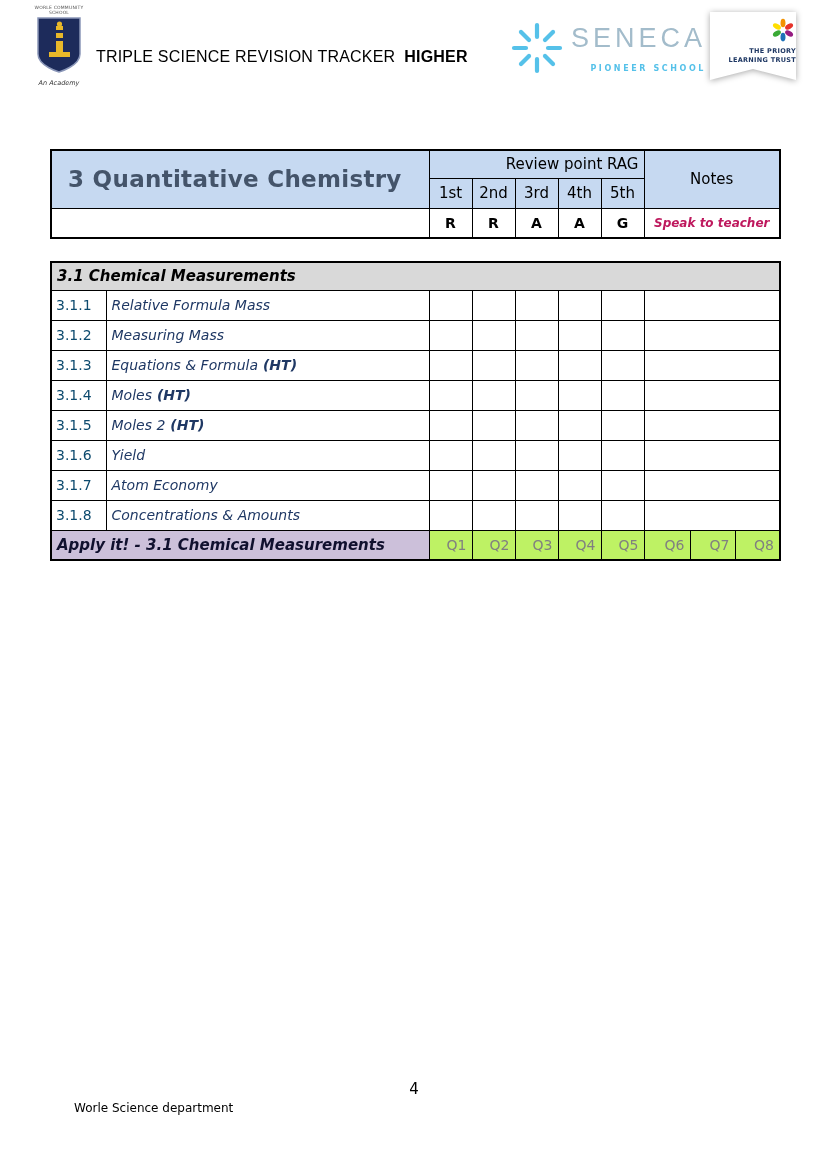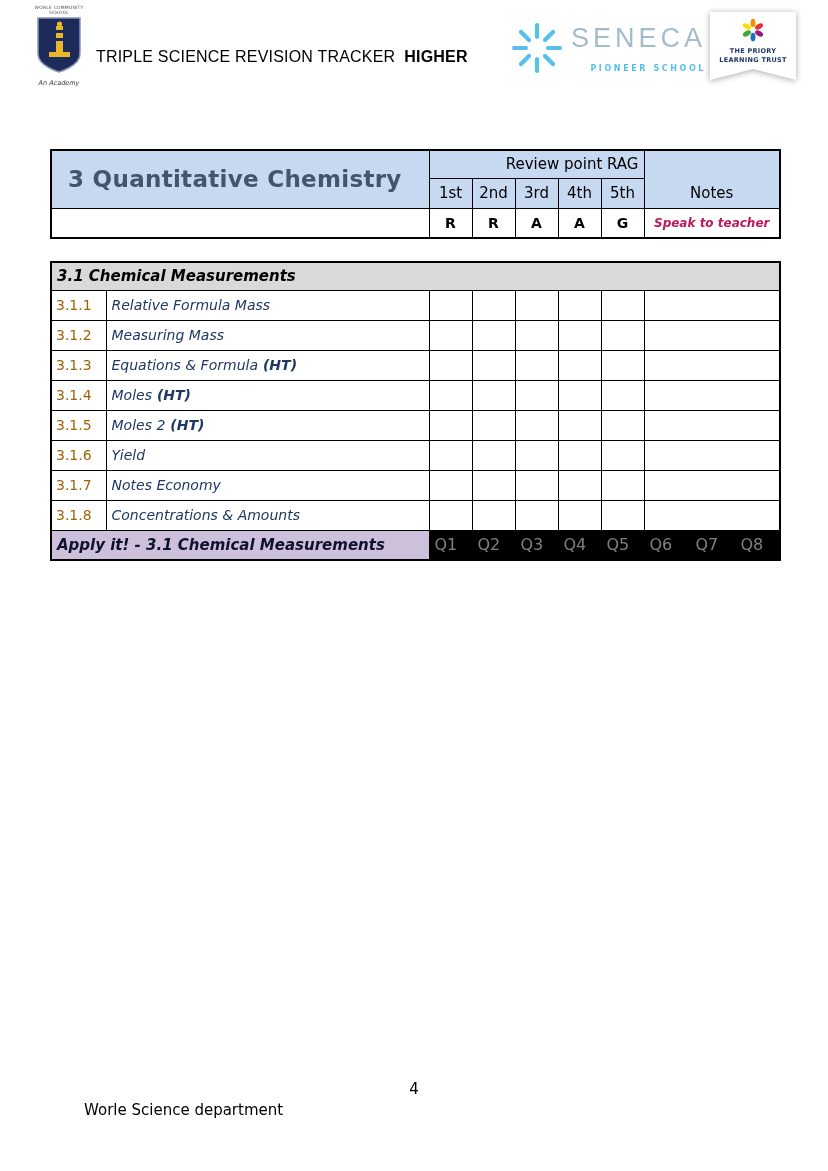--- a/index.html
+++ b/index.html
@@ -35,55 +35,55 @@
   }
   .seneca-tagline {
     display: block; font-size: 8px; font-weight: bold; letter-spacing: 2.6px;
     color: #55c1e9; text-align: right; margin-top: 10px;
   }
 
   .ribbon-wrap { position: absolute; left: 710px; top: 12px; filter: drop-shadow(0 1px 3px rgba(0,0,0,.35)); }
   .ribbon {
     width: 86px; height: 68px; background: #fff;
     clip-path: polygon(0 0, 100% 0, 100% 100%, 50% 84%, 0 100%);
-    text-align: center; padding-top: 5px;
+    text-align: right; padding-top: 5px;
   }
   .priory-line { display: block; font-size: 6.5px; font-weight: bold; color: #1f3864; letter-spacing: .3px; line-height: 1.35; }
 
   
   table { border-collapse: collapse; table-layout: fixed; position: absolute; border: 2px solid #000; background: #fff; }
   td { border: 1px solid #000; padding: 0 5px; overflow: hidden; white-space: nowrap; vertical-align: middle; font-size: 14px; }
 
   #tracker-table { left: 50px; top: 149px; width: 729px; }
   #section-table { left: 50px; top: 261px; width: 729px; }
 
   .h28 { height: 28px; } .h30 { height: 30px; }
 
   .blue { background: #c6d9f1; }
   .unit-title {
     font-size: 23px; font-weight: bold; color: #44546a; letter-spacing: .3px;
     padding-left: 16px;
   }
   .rag-header { text-align: right; font-size: 15px; }
   .rp { text-align: center; font-size: 15px; }
-  .notes-header { text-align: center; font-size: 15px; vertical-align: bottom; padding-bottom: 6px; }
+  .notes-header { text-align: center; font-size: 15px; vertical-align: bottom; padding-bottom: 20px; }
   .rag-val { text-align: center; font-size: 14px; font-weight: 600; }
   .speak { text-align: center; font-size: 12px; font-style: italic; font-weight: 600; color: #be185d; }
 
   .section-title { background: #d9d9d9; font-weight: bold; font-style: italic; font-size: 15px; }
-  .id-cell { color: #a16207; padding-left: 4px; }
+  .id-cell { color: #0c4a6e; padding-left: 4px; }
   .topic-cell { color: #1f3864; font-style: italic; }
   .ht:not(:empty) { font-weight: bold; margin-left: 5px; }
 
   .apply-label { background: #ccc0da; font-weight: bold; font-style: italic; font-size: 15px; color: #10102e; padding-left: 5px; }
-  .q-cell { background: #000000; color: #808080; text-align: left; font-size: 16px; }
+  .q-cell { background: #bef264; color: #808080; text-align: right; font-size: 14px; }
 
   
   .page-number { position: absolute; left: 0; top: 1080px; width: 828px; text-align: center; font-size: 15px; }
-  .dept { position: absolute; left: 84px; top: 1101px; font-size: 15px; }
+  .dept { position: absolute; left: 74px; top: 1101px; font-size: 12px; }
 </style>
 </head>
 <body>
 
 <div class="crest">
   <span class="crest-caption">WORLE COMMUNITY SCHOOL</span>
   <svg width="46" height="58" viewBox="0 0 46 58">
     <path d="M2,2 H44 V38 C44,50 23,56 23,56 C23,56 2,50 2,38 Z" fill="#1d2b5b" stroke="#8a96b8" stroke-width="1.5"></path>
     <rect x="20" y="10" width="7" height="26" fill="#e8b82a"></rect>
     <rect x="16" y="14" width="15" height="3" fill="#1d2b5b"></rect>
@@ -242,21 +242,21 @@
     <td class="topic-cell"><span>Yield</span><span class="ht"></span></td>
     <td></td>
         <td></td>
         <td></td>
         <td></td>
         <td></td>
     <td colspan="3"></td>
   </tr>
   <tr class="h30">
     <td class="id-cell">3.1.7</td>
-    <td class="topic-cell"><span>Notes Economy</span><span class="ht"></span></td>
+    <td class="topic-cell"><span>Atom Economy</span><span class="ht"></span></td>
     <td></td>
         <td></td>
         <td></td>
         <td></td>
         <td></td>
     <td colspan="3"></td>
   </tr>
   <tr class="h30">
     <td class="id-cell">3.1.8</td>
     <td class="topic-cell"><span>Concentrations &amp; Amounts</span><span class="ht"></span></td>

